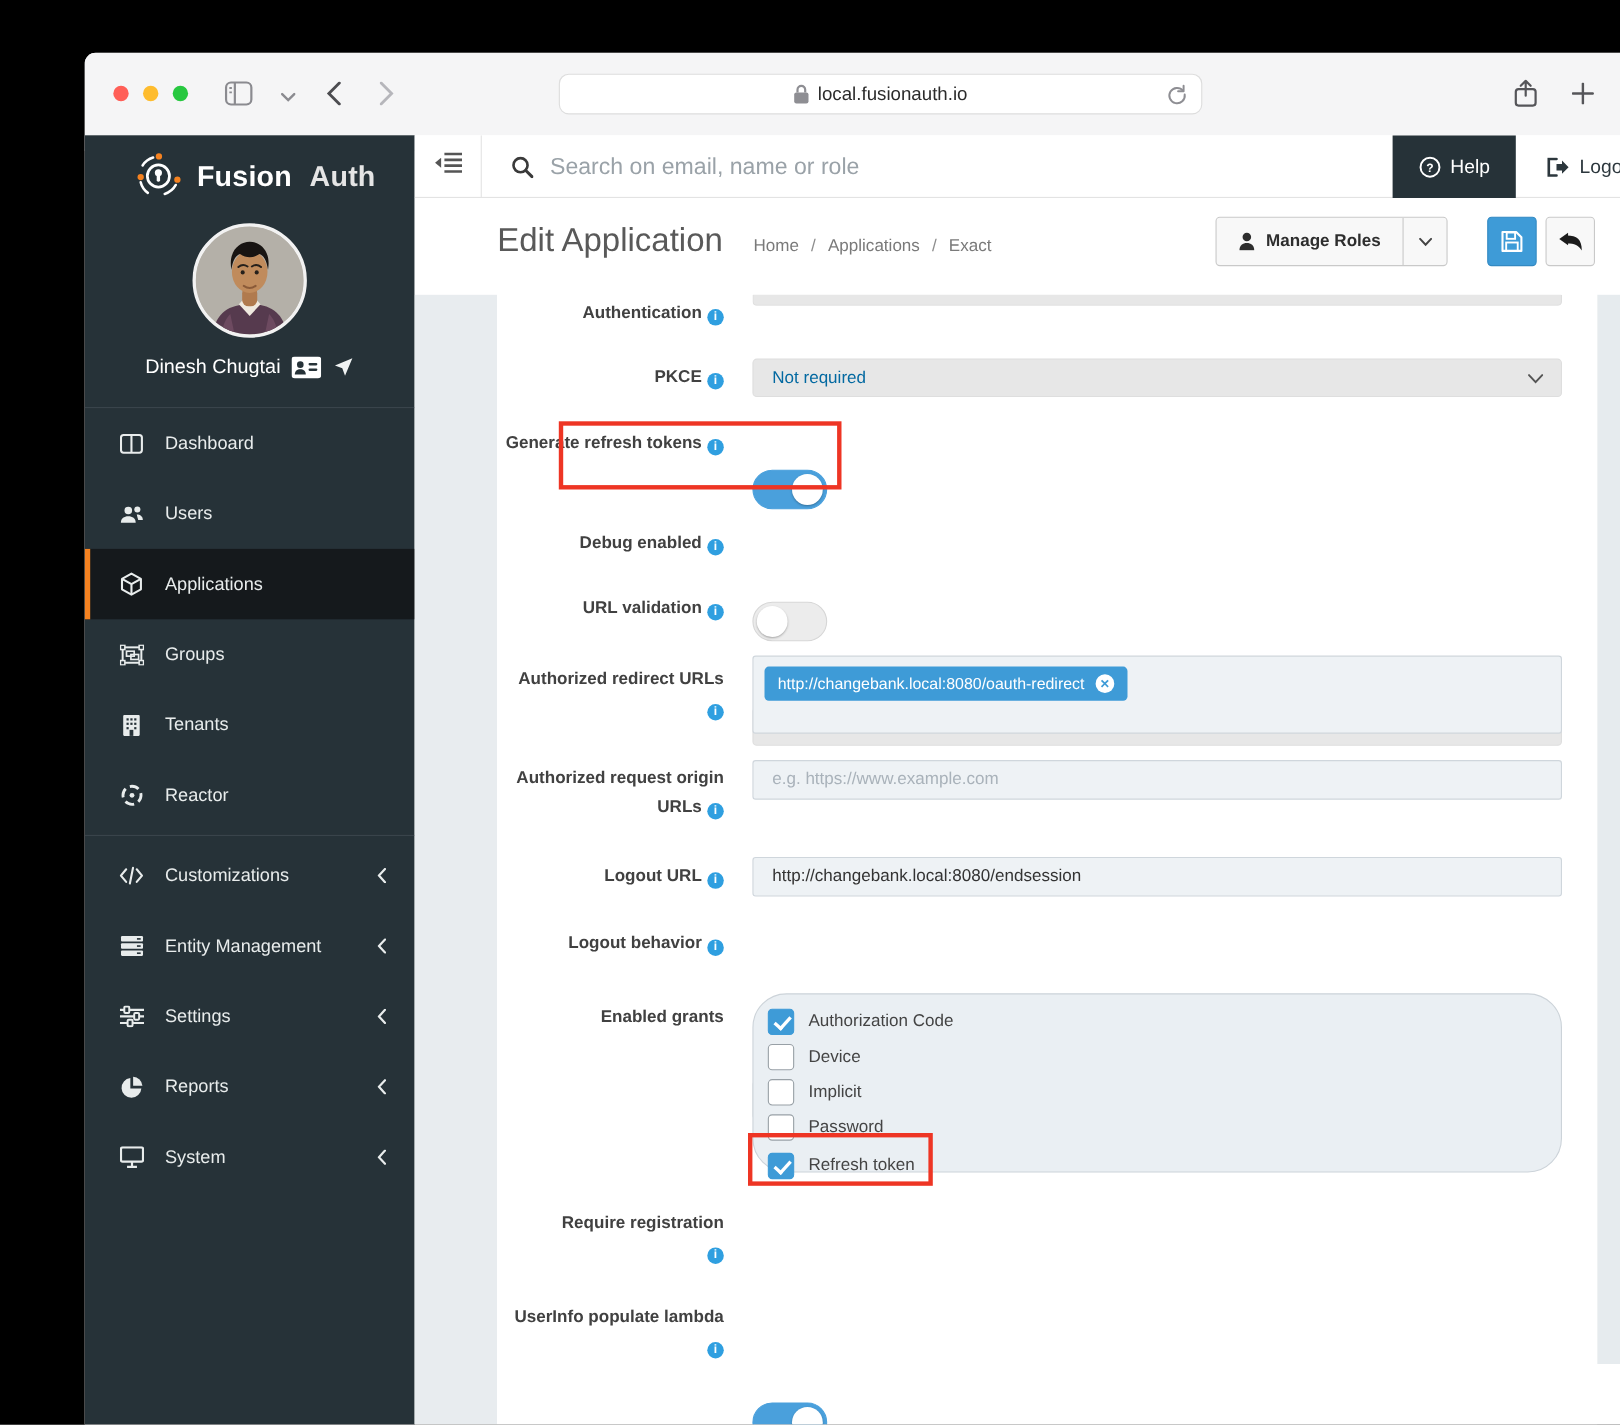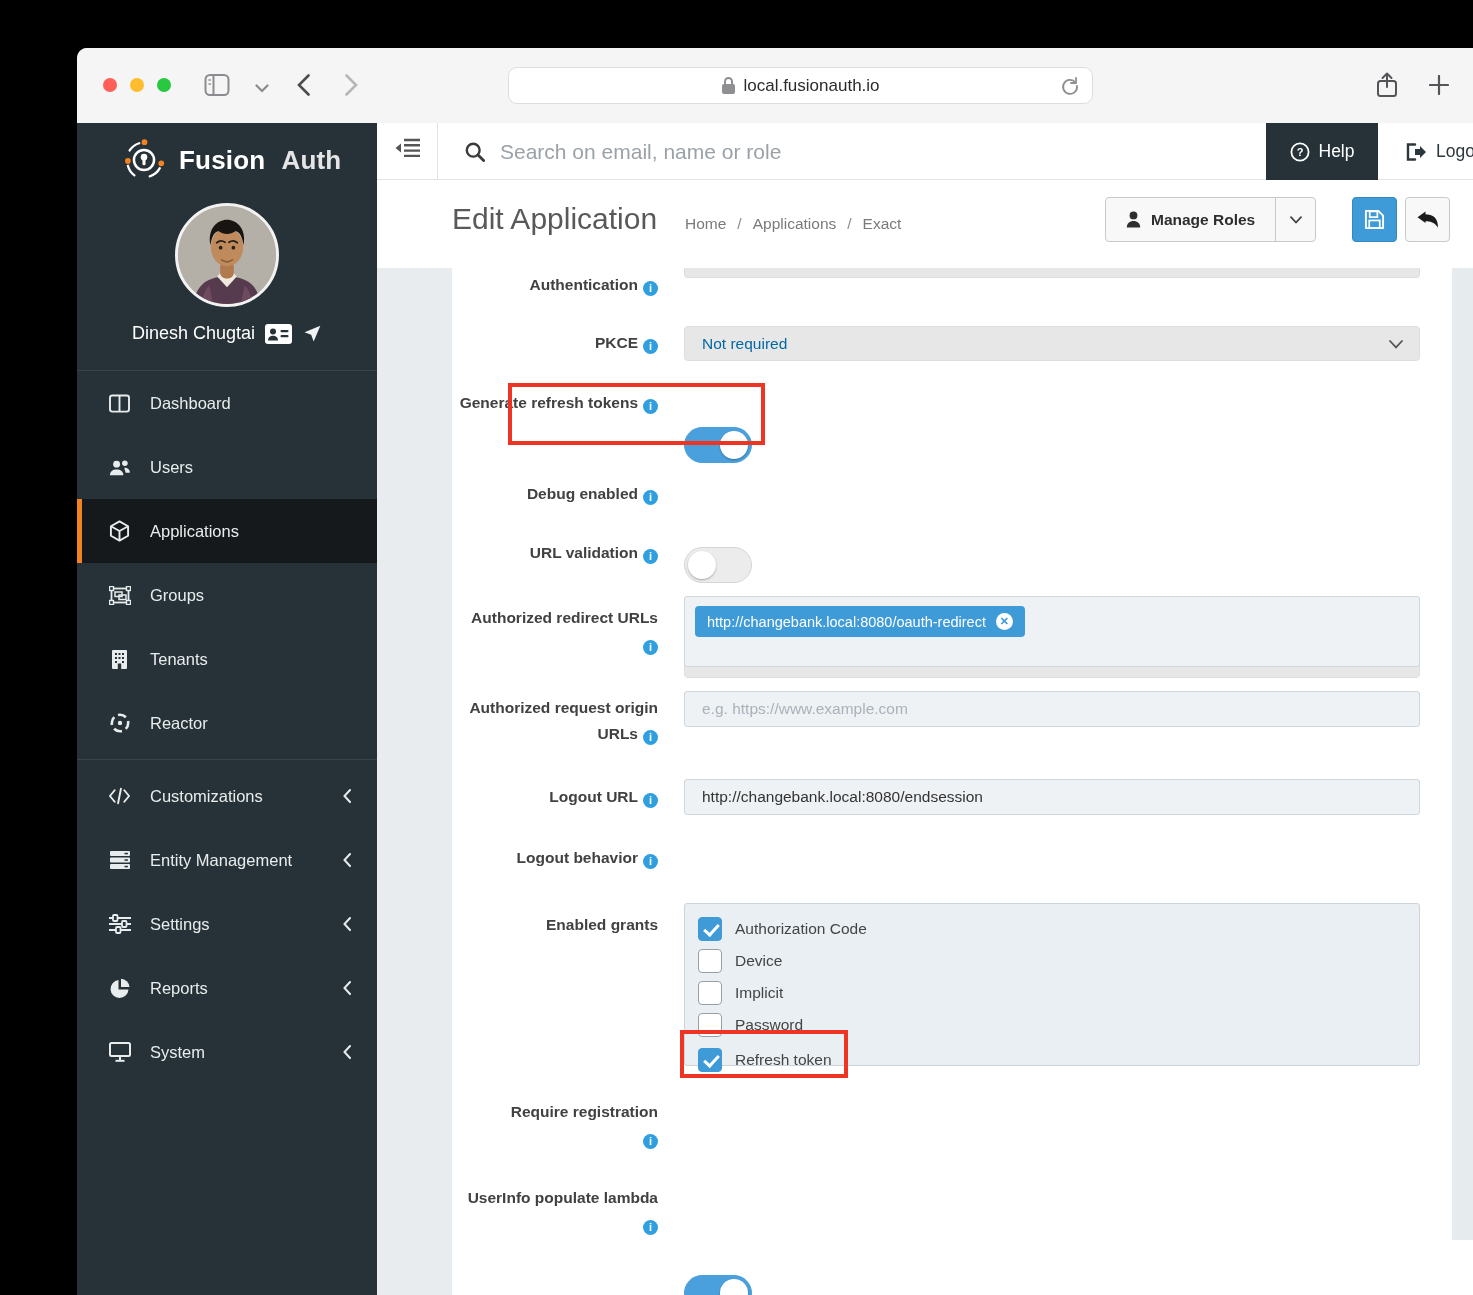--- a/index.html
+++ b/index.html
@@ -495,21 +495,21 @@
           <div class="ctl select" style="top:572px; height:36px;">
             <span>All applications</span>
             <span class="sel-chev">
                 <svg width="14" height="9" viewBox="0 0 14 9">
                   <path d="M1 1 L7 7.4 L13 1" fill="none" stroke="#555" stroke-width="1.8" stroke-linecap="round"></path>
                 </svg>
               </span>
           </div>
 
           <div class="f-label" style="top:644px;"><span>Enabled grants</span></div>
-          <div class="ctl grants-panel" style="top:635px;">
+          <div class="ctl grants-panel" style="top:635px;border-radius:31px;">
             <div class="grant-row">
               <span class="cbox checked"></span>
               <span>Authorization Code</span>
             </div>
             <div class="grant-row">
               <span class="cbox"></span>
               <span>Device</span>
             </div>
             <div class="grant-row">
               <span class="cbox"></span>

